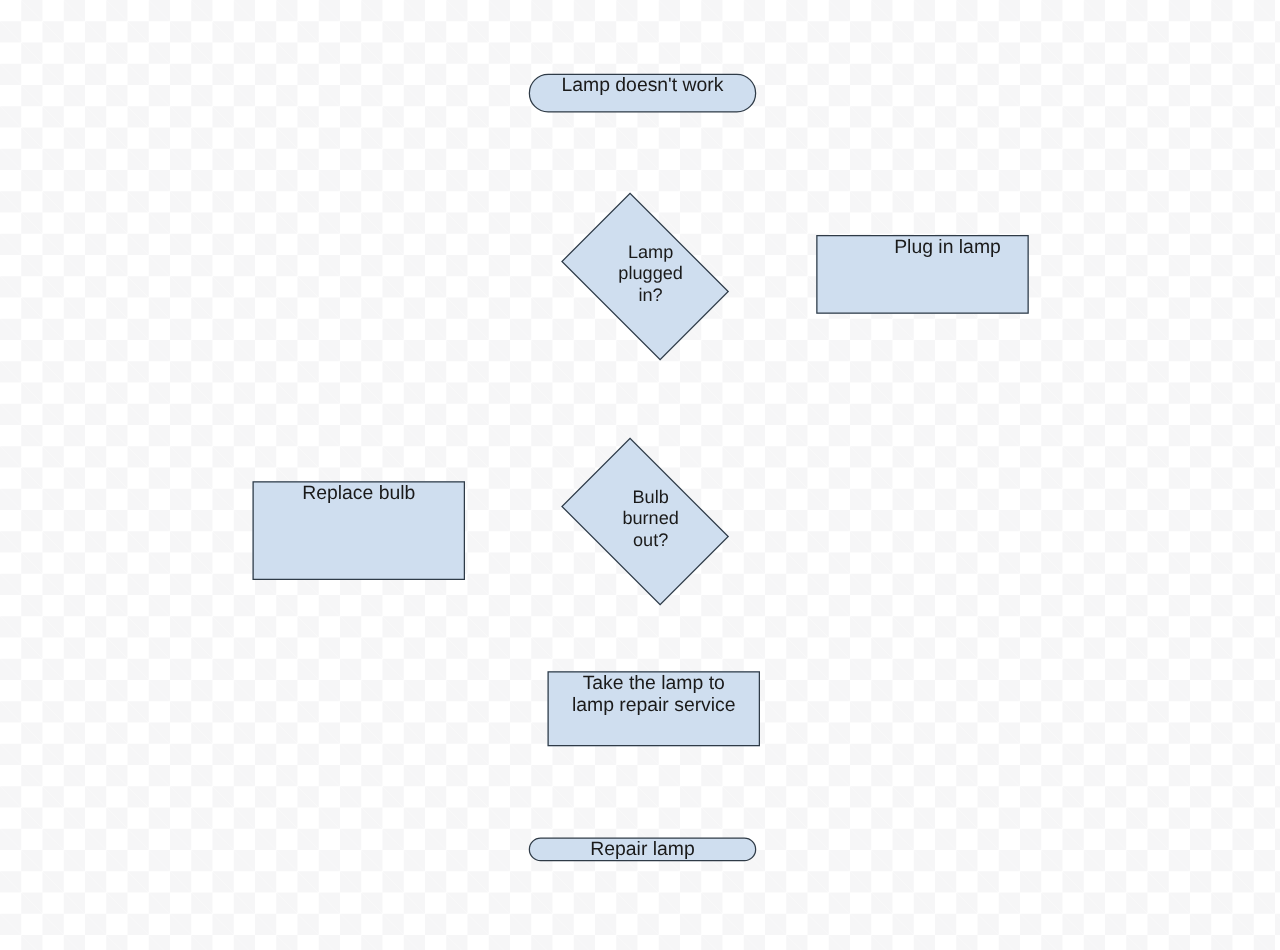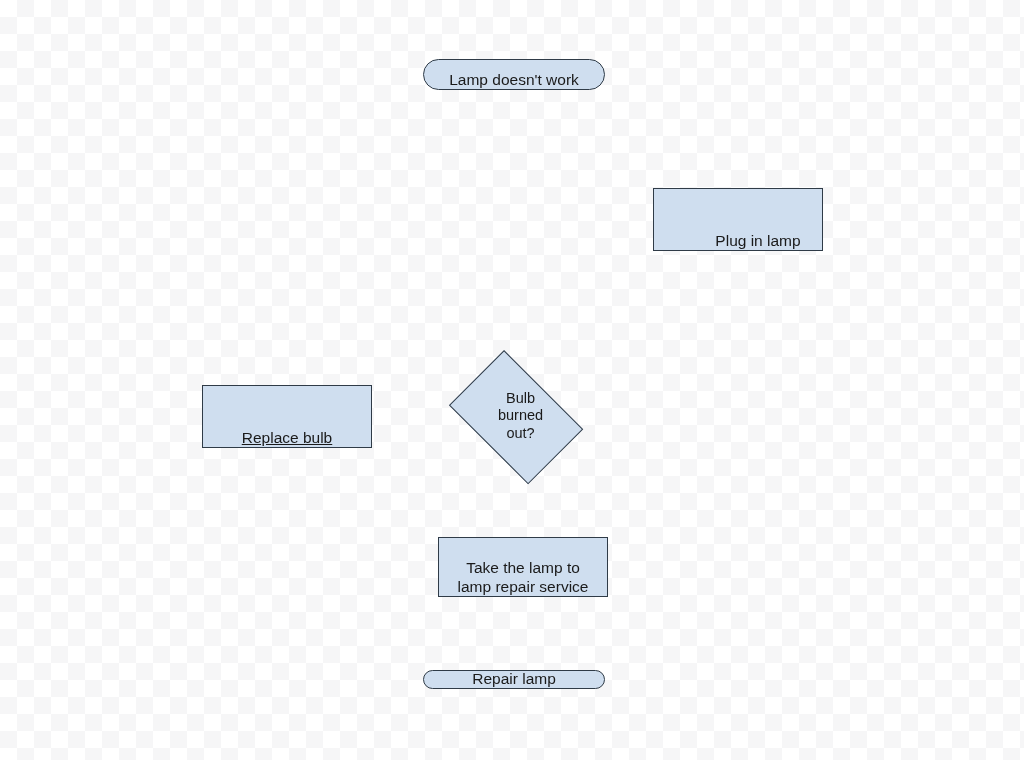--- a/index.html
+++ b/index.html
@@ -23,21 +23,21 @@
       linear-gradient(45deg, #f6f6f7 25%, transparent 25%, transparent 75%, #f6f6f7 75%),
       linear-gradient(45deg, #f6f6f7 25%, transparent 25%, transparent 75%, #f6f6f7 75%);
     background-size: 34px 34px;
     background-position: 0 0, 17px 17px;
   }
 
   .shape {
     position: absolute;
     box-sizing: border-box;
     display: flex;
-    align-items: flex-end;
+    align-items: flex-start;
     justify-content: center;
     text-align: center;
     color: #1a1a1a;
     background: #cfdeef;
     border: 1.6px solid #2f3b47;
     line-height: 1.18;
   }
 
   .terminator {
     border-radius: 999px;
@@ -83,26 +83,32 @@
 </style>
 </head>
 <body>
 
 <div id="canvas">
 
   <div class="shape terminator" id="node-start" style="left: 423px; top: 59px; width: 182px; height: 31px;">
     <span>Lamp doesn't work</span>
   </div>
 
+  <div class="decision" id="node-plugged-in" style="left: 437px; top: 166px; width: 155px; height: 108px;">
+    <div class="dia-body" style="width: 109.602px; height: 76.3675px; margin-left: -54.8008px; margin-top: -38.1838px; transform: rotate(45deg) scale(1, 1);"></div>
+    <div class="dia-label" style="transform: translateX(6px);">Lamp
+plugged
+in?</div>
+  </div>
 
   <div class="shape process" id="node-plug-in-lamp" style="left: 653px; top: 188px; width: 170px; height: 63px; padding-left: 40px;">
     <span>Plug in lamp</span>
   </div>
 
-  <div class="shape process" id="node-replace-bulb" style="left: 202px; top: 385px; width: 170px; height: 63px; text-decoration: underline;">
+  <div class="shape process" id="node-replace-bulb" style="left: 202px; top: 385px; width: 170px; height: 79px;">
     <span>Replace bulb</span>
   </div>
 
   <div class="decision" id="node-bulb-burned-out" style="left: 437px; top: 362px; width: 155px; height: 108px;">
     <div class="dia-body" style="width: 109.602px; height: 76.3675px; margin-left: -54.8008px; margin-top: -38.1838px; transform: rotate(45deg) scale(1, 1);"></div>
     <div class="dia-label" style="transform: translateX(6px);">Bulb
 burned
 out?</div>
   </div>
 

